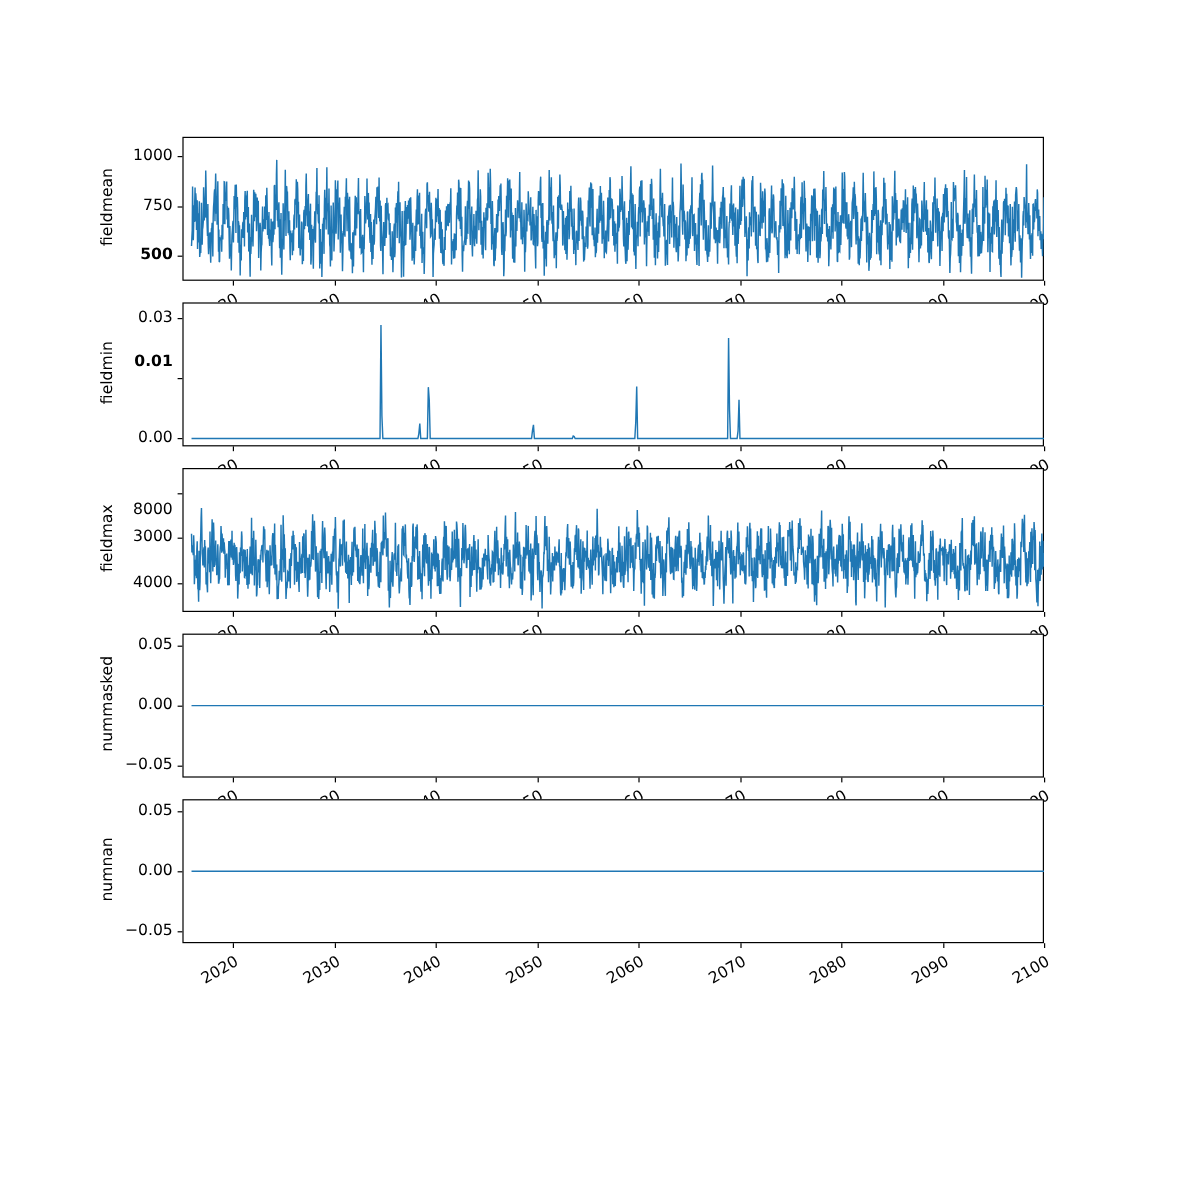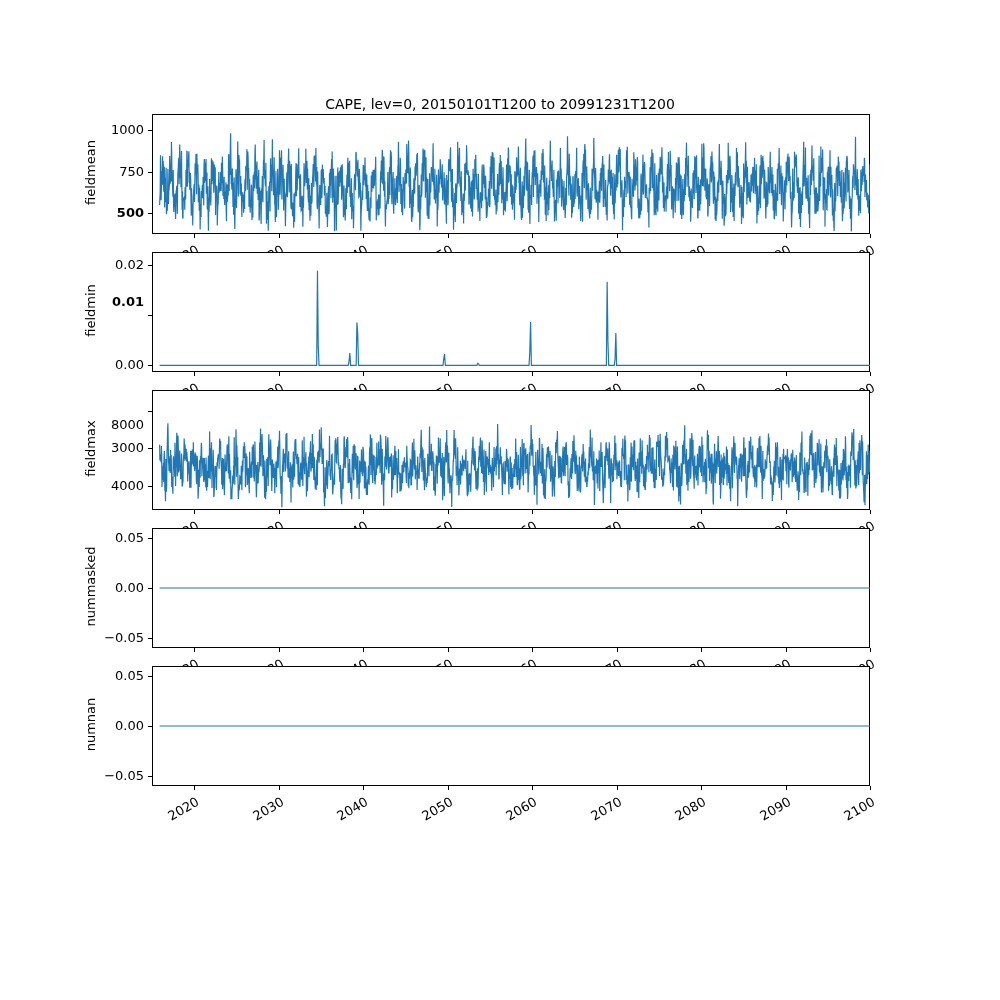--- a/index.html
+++ b/index.html
@@ -93,21 +93,20 @@
     font-size: 13px;
     color: #000000;
     top: 843px;
     left: 0;
   }
 </style>
 </head>
 <body>
 
 <div id="figure">
-  <div id="chart-title">CAPE, lev=0, 20150101T1200 to 20991231T1200</div>
   <div id="panels">
       <div class="panel" style="left: 152px; top: 114px; width: 718px; height: 120px;">
         <div class="axes-frame"></div>
         <svg class="plot-svg" viewBox="0 0 718 120" preserveAspectRatio="none">
           <polyline points="7.60,91.01 7.90,83.71 8.19,77.86 8.49,41.36 8.79,62.57 9.08,86.15 9.38,73.95 9.67,56.98 9.97,70.95 10.27,54.38 10.56,42.24 10.86,70.51 11.15,47.05 11.45,52.41 11.75,77.62 12.04,59.49 12.34,52.83 12.63,93.52 12.93,73.65 13.23,63.65 13.52,88.17 13.82,64.86 14.11,53.66 14.41,100.07 14.71,97.08 15.00,93.08 15.30,96.81 15.59,81.50 15.89,54.97 16.19,71.43 16.48,89.98 16.78,77.25 17.07,75.30 17.37,70.92 17.67,42.08 17.96,50.42 18.26,69.71 18.55,50.79 18.85,67.30 19.15,56.45 19.44,28.12 19.74,42.59 20.03,65.78 20.33,65.26 20.63,75.01 20.92,82.70 21.22,56.06 21.51,88.84 21.81,97.93 22.11,89.88 22.40,80.47 22.70,92.69 22.99,79.47 23.29,94.65 23.59,104.91 23.88,91.02 24.18,76.19 24.47,77.34 24.77,71.70 25.07,82.01 25.36,99.79 25.66,67.49 25.95,58.33 26.25,54.29 26.55,46.99 26.84,43.81 27.14,70.32 27.43,44.16 27.73,30.51 28.03,44.84 28.32,64.18 28.62,49.70 28.91,73.25 29.21,58.13 29.51,36.99 29.80,66.53 30.10,95.72 30.39,77.28 30.69,104.39 30.99,103.80 31.28,84.59 31.58,85.15 31.87,85.18 32.17,85.74 32.47,82.06 32.76,95.84 33.06,73.32 33.35,80.87 33.65,85.56 33.95,56.10 34.24,64.93 34.54,72.61 34.83,37.46 35.13,37.59 35.43,72.83 35.72,46.50 36.02,53.49 36.31,50.75 36.61,41.83 36.91,37.29 37.20,68.82 37.50,57.81 37.79,75.71 38.09,72.69 38.39,59.08 38.68,65.39 38.98,86.12 39.27,101.65 39.57,74.27 39.87,99.73 40.16,90.27 40.46,89.63 40.75,111.50 41.05,92.02 41.35,82.13 41.64,78.04 41.94,72.68 42.23,70.05 42.53,88.00 42.83,68.77 43.12,49.33 43.42,60.14 43.71,52.57 44.01,40.07 44.31,62.05 44.60,80.18 44.90,39.69 45.19,54.07 45.49,58.44 45.79,50.21 46.08,60.29 46.38,88.29 46.67,70.32 46.97,72.24 47.27,96.67 47.56,73.64 47.86,88.43 48.15,115.51 48.45,95.20 48.75,90.04 49.04,103.10 49.34,77.68 49.63,77.68 49.93,84.12 50.23,72.69 50.52,70.80 50.82,84.23 51.11,62.65 51.41,64.19 51.71,91.33 52.00,53.06 52.30,45.13 52.59,68.87 52.89,59.87 53.19,49.03 53.48,66.89 53.78,49.12 54.07,45.04 54.37,79.75 54.67,65.77 54.96,58.53 55.26,94.59 55.55,95.70 55.85,72.23 56.15,100.62 56.44,116.62 56.74,83.43 57.03,97.71 57.33,89.31 57.63,64.96 57.92,80.69 58.22,87.32 58.51,81.58 58.81,91.42 59.11,75.64 59.40,44.21 59.70,48.51 59.99,70.30 60.29,46.22 60.59,59.51 60.88,66.96 61.18,47.42 61.47,59.60 61.77,78.75 62.07,72.40 62.36,50.58 62.66,69.46 62.95,58.55 63.25,53.22 63.55,101.08 63.84,85.39 64.14,73.01 64.43,81.62 64.73,71.61 65.03,76.04 65.32,111.50 65.62,96.65 65.91,90.77 66.21,89.58 66.51,73.41 66.80,58.09 67.10,78.82 67.39,73.50 67.69,68.68 67.99,74.17 68.28,76.69 68.58,58.04 68.87,64.96 69.17,77.09 69.47,48.66 69.76,53.77 70.06,69.29 70.35,42.51 70.65,56.78 70.95,81.78 71.24,65.73 71.54,72.25 71.83,85.03 72.13,62.72 72.43,86.19 72.72,91.06 73.02,77.58 73.31,78.16 73.61,86.36 73.91,68.36 74.20,96.81 74.50,107.31 74.79,77.96 75.09,70.60 75.39,87.76 75.68,83.91 75.98,70.32 76.27,81.62 76.57,41.04 76.87,40.15 77.16,77.00 77.46,48.14 77.75,56.51 78.05,60.94 78.35,31.79 78.64,19.24 78.94,49.58 79.23,69.92 79.53,67.07 79.83,75.45 80.12,58.73 80.42,54.63 80.71,74.00 81.01,92.87 81.31,68.77 81.60,100.85 81.90,88.47 82.19,63.47 82.49,98.48 82.79,115.02 83.08,97.11 83.38,85.56 83.67,84.96 83.97,55.31 84.27,78.33 84.56,93.98 84.86,70.64 85.15,66.47 85.45,54.00 85.75,27.40 86.04,59.05 86.34,82.61 86.63,41.47 86.93,41.62 87.23,48.42 87.52,45.57 87.82,63.96 88.11,80.33 88.41,68.53 88.71,62.05 89.00,82.11 89.30,69.46 89.59,92.07 89.89,102.96 90.19,78.15 90.48,82.55 90.78,87.94 91.07,80.49 91.37,84.70 91.67,98.78 91.96,84.51 92.26,77.88 92.55,95.01 92.85,69.07 93.15,64.73 93.44,77.28 93.74,53.22 94.03,51.83 94.33,56.55 94.63,53.13 94.92,35.36 95.22,75.73 95.51,62.21 95.81,37.44 96.11,43.87 96.40,63.96 96.70,54.04 96.99,92.76 97.29,86.77 97.59,64.80 97.88,88.88 98.18,98.81 98.47,87.94 98.77,93.74 99.07,86.44 99.36,70.66 99.66,72.15 99.95,106.13 100.25,99.84 100.55,94.79 100.84,103.54 101.14,63.76 101.43,60.76 101.73,76.95 102.03,65.11 102.32,57.71 102.62,74.25 102.91,40.52 103.21,30.56 103.51,51.77 103.80,64.54 104.10,66.11 104.39,74.67 104.69,53.49 104.99,47.62 105.28,79.66 105.58,69.23 105.87,62.15 106.17,86.04 106.47,63.11 106.76,55.70 107.06,106.49 107.35,102.53 107.65,73.22 107.95,80.83 108.24,86.68 108.54,76.80 108.83,99.14 109.13,109.94 109.43,82.63 109.72,74.63 110.02,76.58 110.31,62.12 110.61,85.08 110.91,88.24 111.20,64.22 111.50,45.76 111.79,48.75 112.09,25.91 112.39,58.84 112.68,64.60 112.98,55.97 113.27,69.94 113.57,72.14 113.87,48.70 114.16,83.93 114.46,109.77 114.75,80.69 115.05,76.83 115.35,105.81 115.64,92.40 115.94,87.41 116.23,116.73 116.53,99.37 116.83,72.37 117.12,76.82 117.42,72.21 117.71,67.47 118.01,97.56 118.31,58.41 118.60,44.14 118.90,68.94 119.19,50.79 119.49,53.89 119.79,77.34 120.08,52.25 120.38,25.35 120.67,57.52 120.97,57.06 121.27,63.55 121.56,81.35 121.86,66.23 122.15,43.14 122.45,68.03 122.75,89.97 123.04,91.68 123.34,108.09 123.63,89.57 123.93,57.28 124.23,85.75 124.52,103.17 124.82,77.53 125.11,80.35 125.41,77.08 125.71,54.83 126.00,67.50 126.30,95.63 126.59,86.62 126.89,77.61 127.19,68.32 127.48,36.26 127.78,48.57 128.07,80.81 128.37,69.68 128.67,43.70 128.96,60.18 129.26,45.61 129.55,36.34 129.85,85.51 130.15,56.08 130.44,54.93 130.74,64.66 131.03,50.69 131.33,73.25 131.63,96.56 131.92,85.31 132.22,64.77 132.51,87.33 132.81,78.54 133.11,89.88 133.40,112.12 133.70,98.47 133.99,80.46 134.29,81.96 134.59,67.39 134.88,58.39 135.18,75.46 135.47,83.30 135.77,49.89 136.07,58.87 136.36,46.37 136.66,34.58 136.95,64.84 137.25,78.60 137.55,46.66 137.84,52.09 138.14,52.52 138.43,55.12 138.73,86.51 139.03,94.74 139.32,49.96 139.62,72.16 139.91,95.75 140.21,88.34 140.51,101.21 140.80,101.55 141.10,88.71 141.39,93.36 141.69,113.74 141.99,79.53 142.28,100.78 142.58,108.09 142.87,83.85 143.17,77.97 143.47,81.90 143.76,59.72 144.06,49.11 144.35,82.28 144.65,51.83 144.95,50.30 145.24,76.38 145.54,56.75 145.83,55.00 146.13,64.52 146.43,47.50 146.72,34.29 147.02,63.01 147.31,62.85 147.61,65.65 147.91,92.91 148.20,82.13 148.50,60.25 148.79,81.01 149.09,96.96 149.39,96.59 149.68,87.60 149.98,84.67 150.27,81.65 150.57,93.83 150.87,112.83 151.16,83.71 151.46,93.74 151.75,78.07 152.05,49.37 152.35,55.89 152.64,72.22 152.94,69.07 153.23,58.58 153.53,63.57 153.83,34.83 154.12,56.69 154.42,68.94 154.71,47.50 155.01,47.42 155.31,75.37 155.60,54.79 155.90,71.55 156.19,84.44 156.49,88.41 156.79,64.37 157.08,95.90 157.38,71.03 157.67,91.32 157.97,106.69 158.27,81.84 158.56,86.92 158.86,101.84 159.15,82.16 159.45,68.91 159.75,89.82 160.04,86.59 160.34,68.12 160.63,64.48 160.93,58.89 161.23,49.93 161.52,62.31 161.82,72.88 162.11,42.09 162.41,51.26 162.71,46.51 163.00,41.38 163.30,61.13 163.59,67.55 163.89,34.00 164.19,61.54 164.48,70.57 164.78,53.10 165.07,90.49 165.37,95.14 165.67,57.42 165.96,78.03 166.26,84.80 166.55,84.67 166.85,97.37 167.15,114.58 167.44,83.54 167.74,71.02 168.03,85.84 168.33,77.36 168.63,91.05 168.92,81.48 169.22,57.10 169.51,55.24 169.81,84.23 170.11,77.01 170.40,50.77 170.70,62.77 170.99,56.99 171.29,56.52 171.59,68.02 171.88,69.70 172.18,64.00 172.47,81.56 172.77,73.93 173.07,71.93 173.36,99.05 173.66,99.24 173.95,92.35 174.25,102.64 174.55,94.93 174.84,78.66 175.14,93.86 175.43,112.94 175.73,99.95 176.03,93.30 176.32,75.79 176.62,72.24 176.91,100.31 177.21,96.28 177.51,58.95 177.80,71.51 178.10,59.73 178.39,55.13 178.69,62.99 178.99,84.25 179.28,56.31 179.58,45.37 179.87,65.20 180.17,37.42 180.47,69.76 180.76,88.77 181.06,64.13 181.35,54.61 181.65,82.06 181.95,81.38 182.24,84.51 182.54,117.24 182.83,79.23 183.13,61.85 183.43,93.70 183.72,86.78 184.02,95.05 184.31,116.63 184.61,90.97 184.91,61.68 185.20,90.91 185.50,66.53 185.79,53.46 186.09,90.15 186.39,78.82 186.68,58.51 186.98,60.52 187.27,72.75 187.57,56.87 187.87,66.52 188.16,68.29 188.46,53.17 188.75,62.17 189.05,72.37 189.35,51.31 189.64,85.73 189.94,79.82 190.23,50.30 190.53,65.28 190.83,79.03 191.12,73.66 191.42,103.21 191.71,96.40 192.01,71.63 192.31,90.85 192.60,101.03 192.90,98.36 193.19,106.37 193.49,96.64 193.79,74.20 194.08,81.22 194.38,95.24 194.67,71.69 194.97,60.67 195.27,78.95 195.56,52.39 195.86,43.67 196.15,73.16 196.45,70.20 196.75,48.84 197.04,72.61 197.34,61.51 197.63,46.66 197.93,82.62 198.23,80.74 198.52,80.09 198.82,93.11 199.11,77.46 199.41,64.18 199.71,105.14 200.00,92.58 200.30,79.11 200.59,97.51 200.89,94.88 201.19,91.96 201.48,114.24 201.78,102.32 202.07,78.77 202.37,65.38 202.67,60.97 202.96,59.88 203.26,64.81 203.55,76.19 203.85,39.42 204.15,37.97 204.44,52.70 204.74,48.47 205.03,56.96 205.33,62.41 205.63,53.12 205.92,45.74 206.22,65.27 206.51,69.86 206.81,83.14 207.11,82.66 207.40,54.92 207.70,64.90 207.99,81.15 208.29,68.73 208.59,88.63 208.88,116.83 209.18,97.68 209.47,93.35 209.77,89.76 210.07,76.39 210.36,81.88 210.66,85.94 210.95,63.94 211.25,50.89 211.55,68.31 211.84,71.24 212.14,51.88 212.43,66.29 212.73,57.33 213.03,43.58 213.32,64.58 213.62,72.62 213.91,59.27 214.21,84.98 214.51,73.58 214.80,60.88 215.10,89.25 215.39,96.89 215.69,70.86 215.99,85.09 216.28,97.29 216.58,77.13 216.87,102.86 217.17,106.24 217.47,93.99 217.76,102.93 218.06,107.55 218.35,83.55 218.65,84.19 218.95,94.27 219.24,61.41 219.54,69.44 219.83,78.03 220.13,57.86 220.43,73.35 220.72,73.41 221.02,58.02 221.31,55.92 221.61,74.44 221.91,55.95 222.20,68.17 222.50,71.71 222.79,60.43 223.09,54.51 223.39,56.70 223.68,42.79 223.98,72.97 224.27,106.37 224.57,90.31 224.87,88.54 225.16,89.29 225.46,94.98 225.75,85.27 226.05,101.51 226.35,88.51 226.64,80.50 226.94,101.29 227.23,92.52 227.53,80.74 227.83,90.84 228.12,94.57 228.42,66.06 228.71,57.29 229.01,64.27 229.31,46.50 229.60,62.96 229.90,68.76 230.19,35.73 230.49,38.83 230.79,70.32 231.08,42.24 231.38,63.97 231.67,76.79 231.97,42.73 232.27,68.55 232.56,82.77 232.86,66.64 233.15,98.52 233.45,112.47 233.75,90.63 234.04,91.39 234.34,95.26 234.63,90.26 234.93,87.12 235.23,87.13 235.52,81.12 235.82,57.93 236.11,90.22 236.41,87.08 236.71,73.25 237.00,85.11 237.30,58.48 237.59,53.31 237.89,80.89 238.19,52.81 238.48,36.38 238.78,60.00 239.07,37.42 239.37,43.61 239.67,81.42 239.96,90.22 240.26,66.47 240.55,69.01 240.85,63.77 241.15,58.13 241.44,92.31 241.74,99.72 242.03,78.12 242.33,83.45 242.63,77.82 242.92,64.37 243.22,88.70 243.51,91.19 243.81,74.16 244.11,84.78 244.40,82.87 244.70,61.68 244.99,84.28 245.29,89.03 245.59,73.90 245.88,52.46 246.18,50.71 246.47,27.87 246.77,53.42 247.07,77.88 247.36,58.46 247.66,59.44 247.95,71.60 248.25,43.80 248.55,49.98 248.84,89.88 249.14,83.02 249.43,70.05 249.73,98.20 250.03,82.28 250.32,75.16 250.62,101.31 250.91,79.06 251.21,62.80 251.51,75.91 251.80,69.40 252.10,67.31 252.39,90.55 252.69,94.60 252.99,59.04 253.28,68.55 253.58,69.79 253.87,55.47 254.17,69.68 254.47,66.61 254.76,29.88 255.06,41.12 255.35,45.86 255.65,58.53 255.95,58.76 256.24,51.50 256.54,26.59 256.83,39.72 257.13,72.76 257.43,63.22 257.72,94.09 258.02,77.62 258.31,53.41 258.61,68.16 258.91,89.60 259.20,82.66 259.50,106.39 259.79,107.80 260.09,81.74 260.39,76.08 260.68,103.24 260.98,91.04 261.27,93.04 261.57,78.16 261.87,64.31 262.16,69.20 262.46,79.62 262.75,78.14 263.05,52.26 263.35,66.30 263.64,49.35 263.94,55.04 264.23,61.82 264.53,51.67 264.83,40.34 265.12,51.93 265.42,39.00 265.71,57.72 266.01,93.89 266.31,98.39 266.60,72.15 266.90,77.06 267.19,70.97 267.49,82.14 267.79,116.26 268.08,109.98 268.38,81.49 268.67,95.33 268.97,79.53 269.27,60.55 269.56,82.75 269.86,78.72 270.15,49.15 270.45,53.15 270.75,50.83 271.04,34.58 271.34,66.60 271.63,67.16 271.93,36.36 272.23,47.78 272.52,52.38 272.82,35.68 273.11,55.61 273.41,83.86 273.71,47.39 274.00,43.18 274.30,78.15 274.59,63.07 274.89,78.58 275.19,101.64 275.48,87.83 275.78,65.09 276.07,104.78 276.37,91.38 276.67,92.45 276.96,104.91 277.26,82.32 277.55,59.26 277.85,91.44 278.15,70.00 278.44,75.30 278.74,78.52 279.03,63.81 279.33,52.96 279.63,57.21 279.92,55.71 280.22,58.70 280.51,67.77 280.81,48.56 281.11,29.25 281.40,59.29 281.70,70.45 281.99,71.22 282.29,85.56 282.59,82.78 282.88,54.65 283.18,79.76 283.47,89.58 283.77,75.29 284.07,79.05 284.36,83.77 284.66,60.80 284.95,71.37 285.25,112.43 285.55,84.03 285.84,96.15 286.14,88.69 286.43,55.53 286.73,64.68 287.03,78.85 287.32,64.47 287.62,68.31 287.91,68.82 288.21,45.37 288.51,51.88 288.80,63.70 289.10,64.84 289.39,63.34 289.69,73.81 289.99,59.51 290.28,50.29 290.58,86.34 290.87,84.81 291.17,71.12 291.47,78.32 291.76,69.20 292.06,58.35 292.35,89.40 292.65,89.71 292.95,64.37 293.24,73.24 293.54,75.10 293.83,84.81 294.13,98.72 294.43,109.76 294.72,60.90 295.02,82.81 295.31,66.14 295.61,70.51 295.91,91.18 296.20,88.39 296.50,53.35 296.79,45.14 297.09,48.03 297.39,53.52 297.68,57.21 297.98,53.68 298.27,37.78 298.57,33.22 298.87,67.69 299.16,55.63 299.46,84.05 299.75,87.63 300.05,67.06 300.35,55.10 300.64,93.18 300.94,74.11 301.23,87.00 301.53,115.71 301.83,91.86 302.12,86.34 302.42,101.65 302.71,79.09 303.01,94.13 303.31,108.04 303.60,71.65 303.90,69.44 304.19,86.83 304.49,89.03 304.79,72.18 305.08,73.43 305.38,64.32 305.67,27.63 305.97,68.19 306.27,69.74 306.56,42.09 306.86,57.42 307.15,41.51 307.45,33.80 307.75,65.68 308.04,72.38 308.34,62.76 308.63,76.66 308.93,86.98 309.23,57.35 309.52,78.15 309.82,101.24 310.11,93.49 310.41,86.19 310.71,98.60 311.00,85.34 311.30,79.57 311.59,109.44 311.89,81.27 312.19,86.87 312.48,82.62 312.78,49.86 313.07,65.72 313.37,76.61 313.67,48.70 313.96,59.09 314.26,56.67 314.55,31.34 314.85,40.44 315.15,59.44 315.44,60.94 315.74,57.77 316.03,56.38 316.33,59.89 316.63,62.21 316.92,90.58 317.22,89.21 317.51,61.75 317.81,80.27 318.11,75.97 318.40,73.40 318.70,94.47 318.99,83.60 319.29,67.55 319.59,97.63 319.88,76.55 320.18,66.10 320.47,102.44 320.77,90.73 321.07,54.84 321.36,64.98 321.66,77.41 321.95,60.37 322.25,85.37 322.55,80.74 322.84,45.19 323.14,55.79 323.43,62.36 323.73,40.72 324.03,58.37 324.32,75.04 324.62,59.94 324.91,73.11 325.21,85.77 325.51,78.19 325.80,74.42 326.10,97.66 326.39,59.69 326.69,83.22 326.99,94.04 327.28,93.21 327.58,93.31 327.87,106.95 328.17,79.53 328.47,78.22 328.76,87.42 329.06,88.03 329.35,85.91 329.65,94.23 329.95,57.22 330.24,50.57 330.54,86.80 330.83,65.74 331.13,63.78 331.43,69.86 331.72,50.56 332.02,54.03 332.31,69.47 332.61,74.08 332.91,61.50 333.20,85.37 333.50,61.68 333.79,66.62 334.09,88.18 334.39,104.01 334.68,82.81 334.98,102.81 335.27,96.35 335.57,89.49 335.87,90.00 336.16,91.76 336.46,74.80 336.75,83.03 337.05,77.28 337.35,67.07 337.64,93.26 337.94,90.08 338.23,54.82 338.53,55.34 338.83,52.17 339.12,42.23 339.42,69.89 339.71,74.67 340.01,44.68 340.31,38.00 340.60,59.09 340.90,38.87 341.19,49.40 341.49,81.94 341.79,53.73 342.08,43.50 342.38,78.87 342.67,85.71 342.97,82.89 343.27,91.18 343.56,89.35 343.86,75.50 344.15,100.44 344.45,91.77 344.75,96.94 345.04,94.43 345.34,68.70 345.63,59.99 345.93,88.26 346.23,69.30 346.52,75.33 346.82,80.80 347.11,58.55 347.41,48.99 347.71,71.61 348.00,60.81 348.30,41.09 348.59,69.89 348.89,66.24 349.19,46.73 349.48,64.30 349.78,89.22 350.07,65.16 350.37,85.37 350.67,77.73 350.96,53.21 351.26,68.33 351.55,101.14 351.85,83.40 352.15,95.84 352.44,91.22 352.74,78.04 353.03,95.99 353.33,96.45 353.63,88.99 353.92,77.19 354.22,72.35 354.51,50.53 354.81,51.34 355.11,87.17 355.40,74.59 355.70,44.38 355.99,69.06 356.29,33.63 356.59,36.21 356.88,67.88 357.18,56.91 357.47,51.32 357.77,52.41 358.07,52.40 358.36,56.76 358.66,82.74 358.95,68.14 359.25,60.38 359.55,90.67 359.84,78.95 360.14,70.46 360.43,95.84 360.73,87.62 361.03,72.19 361.32,89.10 361.62,80.07 361.91,81.11 362.21,90.02 362.51,105.80 362.80,57.33 363.10,58.20 363.39,78.94 363.69,71.32 363.99,75.68 364.28,72.34 364.58,43.35 364.87,47.96 365.17,62.66 365.47,53.01 365.76,52.51 366.06,61.11 366.35,32.59 366.65,47.26 366.95,67.59 367.24,67.22 367.54,84.50 367.83,91.33 368.13,58.85 368.43,53.77 368.72,89.18 369.02,95.26 369.31,103.65 369.61,105.88 369.91,81.14 370.20,67.48 370.50,103.68 370.79,86.95 371.09,71.81 371.39,94.04 371.68,81.81 371.98,61.76 372.27,81.88 372.57,74.93 372.87,52.56 373.16,55.59 373.46,38.04 373.75,24.58 374.05,47.33 374.35,75.63 374.64,47.06 374.94,63.14 375.23,77.07 375.53,48.35 375.83,64.55 376.12,95.71 376.42,85.77 376.71,98.85 377.01,79.95 377.31,55.97 377.60,94.76 377.90,110.09 378.19,85.73 378.49,81.89 378.79,82.63 379.08,70.85 379.38,72.37 379.67,91.11 379.97,65.65 380.27,58.54 380.56,63.68 380.86,44.70 381.15,41.44 381.45,83.08 381.75,46.16 382.04,36.68 382.34,62.80 382.63,45.28 382.93,36.24 383.23,71.31 383.52,63.54 383.82,55.14 384.11,60.70 384.41,52.96 384.71,56.27 385.00,89.69 385.30,75.15 385.59,59.22 385.89,70.88 386.19,83.82 386.48,78.60 386.78,107.91 387.07,86.45 387.37,70.32 387.67,73.92 387.96,79.07 388.26,65.78 388.55,74.44 388.85,82.73 389.15,56.50 389.44,64.64 389.74,65.99 390.03,39.27 390.33,60.95 390.63,56.58 390.92,35.05 391.22,40.60 391.51,68.41 391.81,58.45 392.11,57.67 392.40,85.77 392.70,51.47 392.99,68.69 393.29,100.81 393.59,74.86 393.88,73.29 394.18,107.07 394.47,75.76 394.77,63.64 395.07,88.08 395.36,90.29 395.66,78.50 395.95,101.49 396.25,83.08 396.55,71.33 396.84,96.05 397.14,76.85 397.43,65.83 397.73,83.96 398.03,45.55 398.32,26.65 398.62,52.10 398.91,57.24 399.21,50.91 399.51,66.97 399.80,56.53 400.10,46.62 400.39,67.59 400.69,74.56 400.99,71.46 401.28,83.02 401.58,76.54 401.87,56.06 402.17,83.83 402.47,107.45 402.76,89.71 403.06,86.46 403.35,98.05 403.65,85.83 403.95,100.32 404.24,106.79 404.54,65.81 404.83,73.14 405.13,66.08 405.43,61.17 405.72,57.31 406.02,89.27 406.31,62.30 406.61,56.57 406.91,71.65 407.20,62.12 407.50,69.96 407.79,83.88 408.09,56.37 408.39,33.91 408.68,61.39 408.98,54.17 409.27,58.29 409.57,92.50 409.87,82.65 410.16,65.37 410.46,83.16 410.75,72.49 411.05,78.79 411.35,92.96 411.64,96.15 411.94,66.88 412.23,83.77 412.53,85.65 412.83,89.58 413.12,103.91 413.42,97.39 413.71,73.87 414.01,86.87 414.31,91.23 414.60,63.43 414.90,58.57 415.19,51.69 415.49,22.16 415.79,39.73 416.08,61.24 416.38,58.22 416.67,74.10 416.97,81.67 417.26,39.81 417.56,56.84 417.86,70.66 418.15,61.75 418.45,65.55 418.74,85.63 419.04,69.64 419.34,71.57 419.63,103.74 419.93,95.28 420.22,99.06 420.52,97.97 420.82,62.78 421.11,62.21 421.41,89.71 421.70,92.89 422.00,86.68 422.30,89.42 422.59,75.08 422.89,60.34 423.18,85.03 423.48,60.75 423.78,57.02 424.07,63.86 424.37,55.38 424.66,33.70 424.96,79.42 425.26,82.72 425.55,66.10 425.85,72.14 426.14,65.08 426.44,64.89 426.74,95.21 427.03,83.41 427.33,76.50 427.62,71.91 427.92,89.81 428.22,84.71 428.51,101.92 428.81,106.90 429.10,81.52 429.40,88.12 429.70,89.67 429.99,59.12 430.29,93.57 430.58,107.68 430.88,53.42 431.18,46.55 431.47,58.41 431.77,39.64 432.06,61.05 432.36,73.91 432.66,32.50 432.95,30.07 433.25,49.74 433.54,35.79 433.84,66.34 434.14,85.76 434.43,72.01 434.73,52.51 435.02,65.22 435.32,76.26 435.62,70.58 435.91,94.95 436.21,89.66 436.50,69.37 436.80,88.96 437.10,97.49 437.39,98.88 437.69,104.35 437.98,86.24 438.28,73.78 438.58,99.87 438.87,92.97 439.17,85.76 439.46,95.73 439.76,81.65 440.06,55.43 440.35,55.52 440.65,76.67 440.94,59.22 441.24,55.97 441.54,47.79 441.83,24.02 442.13,46.38 442.42,59.54 442.72,64.18 443.02,84.06 443.31,85.35 443.61,53.97 443.90,66.73 444.20,88.75 444.50,85.77 444.79,75.68 445.09,83.03 445.38,77.91 445.68,88.58 445.98,105.75 446.27,77.57 446.57,88.00 446.86,85.04 447.16,75.07 447.46,66.72 447.75,88.68 448.05,81.86 448.34,59.13 448.64,72.52 448.94,54.13 449.23,62.83 449.53,76.70 449.82,62.20 450.12,50.68 450.42,48.23 450.71,41.94 451.01,58.37 451.30,92.90 451.60,67.00 451.90,50.51 452.19,74.73 452.49,84.54 452.78,77.72 453.08,92.85 453.38,88.99 453.67,66.11 453.97,82.47 454.26,100.62 454.56,89.54 454.86,96.96 455.15,106.40 455.45,76.54 455.74,70.83 456.04,71.82 456.34,55.57 456.63,66.88 456.93,68.14 457.22,47.62 457.52,40.36 457.82,70.03 458.11,57.09 458.41,72.77 458.70,81.79 459.00,58.77 459.30,55.66 459.59,65.90 459.89,74.82 460.18,63.13 460.48,90.79 460.78,76.69 461.07,58.95 461.37,93.29 461.66,100.00 461.96,81.57 462.26,105.41 462.55,72.33 462.85,60.34 463.14,89.39 463.44,78.29 463.74,70.76 464.03,76.71 464.33,57.84 464.62,40.72 464.92,71.07 465.22,73.35 465.51,52.63 465.81,70.18 466.10,44.11 466.40,35.66 466.70,58.44 466.99,56.53 467.29,33.21 467.58,42.22 467.88,51.61 468.18,35.05 468.47,55.32 468.77,83.53 469.06,72.39 469.36,76.64 469.66,80.42 469.95,66.19 470.25,85.57 470.54,116.29 470.84,85.35 471.14,87.25 471.43,103.10 471.73,79.76 472.02,75.43 472.32,93.15 472.62,62.79 472.91,73.02 473.21,73.16 473.50,68.44 473.80,66.66 474.10,83.01 474.39,44.18 474.69,36.23 474.98,43.01 475.28,32.74 475.58,57.22 475.87,79.49 476.17,60.44 476.46,58.48 476.76,60.69 477.06,58.11 477.35,62.22 477.65,90.69 477.94,89.63 478.24,62.45 478.54,93.25 478.83,93.47 479.13,91.72 479.42,102.63 479.72,105.21 480.02,64.72 480.31,71.27 480.61,79.07 480.90,71.19 481.20,82.01 481.50,82.12 481.79,38.24 482.09,47.03 482.38,71.97 482.68,51.22 482.98,76.51 483.27,62.81 483.57,45.34 483.86,52.91 484.16,71.57 484.46,53.27 484.75,62.47 485.05,66.35 485.34,43.16 485.64,47.74 485.94,92.76 486.23,92.54 486.53,95.76 486.82,104.58 487.12,84.45 487.42,89.49 487.71,104.19 488.01,97.62 488.30,99.27 488.60,99.56 488.90,62.23 489.19,59.59 489.49,96.82 489.78,80.44 490.08,74.42 490.38,70.89 490.67,55.40 490.97,40.63 491.26,80.38 491.56,78.99 491.86,51.74 492.15,58.29 492.45,48.00 492.74,50.04 493.04,65.18 493.34,83.98 493.63,73.29 493.93,77.13 494.22,74.05 494.52,70.31 494.82,83.73 495.11,84.55 495.41,83.64 495.70,86.95 496.00,98.40 496.30,86.36 496.59,92.19 496.89,113.44 497.18,73.77 497.48,78.83 497.78,79.66 498.07,53.38 498.37,66.28 498.66,77.00 498.96,42.78 499.26,46.04 499.55,57.40 499.85,35.28 500.14,57.64 500.44,74.32 500.74,38.82 501.03,41.35 501.33,72.56 501.62,74.98 501.92,77.23 502.22,101.29 502.51,72.91 502.81,49.17 503.10,83.31 503.40,98.04 503.70,99.30 503.99,101.22 504.29,82.43 504.58,60.91 504.88,79.15 505.18,94.80 505.47,72.29 505.77,97.85 506.06,74.26 506.36,59.11 506.66,83.58 506.95,86.39 507.25,54.57 507.54,59.67 507.84,67.82 508.14,42.82 508.43,45.92 508.73,56.59 509.02,60.55 509.32,56.00 509.62,46.29 509.91,33.30 510.21,49.33 510.50,78.55 510.80,62.29 511.10,71.74 511.39,93.89 511.69,75.27 511.98,68.54 512.28,97.58 512.58,84.41 512.87,84.31 513.17,86.81 513.46,81.32 513.76,83.01 514.06,97.83 514.35,78.00 514.65,72.42 514.94,85.44 515.24,55.95 515.54,50.06 515.83,84.38 516.13,66.43 516.42,37.93 516.72,64.31 517.02,55.36 517.31,58.08 517.61,77.28 517.90,65.11 518.20,36.69 518.50,46.06 518.79,62.15 519.09,50.96 519.38,76.98 519.68,95.51 519.98,80.85 520.27,72.35 520.57,75.44 520.86,82.64 521.16,104.28 521.46,92.13 521.75,74.58 522.05,86.60 522.34,80.00 522.64,75.17 522.94,83.62 523.23,98.70 523.53,64.05 523.82,69.93 524.12,63.34 524.42,48.62 524.71,68.38 525.01,87.06 525.30,60.68 525.60,49.57 525.90,56.42 526.19,43.21 526.49,62.86 526.78,86.71 527.08,43.15 527.38,52.24 527.67,74.28 527.97,59.86 528.26,64.80 528.56,100.76 528.86,83.12 529.15,61.57 529.45,91.33 529.74,104.90 530.04,92.44 530.34,91.07 530.63,73.84 530.93,64.96 531.22,101.16 531.52,97.25 531.82,75.38 532.11,87.29 532.41,82.24 532.70,60.88 533.00,60.34 533.30,80.99 533.59,43.90 533.89,52.96 534.18,47.26 534.48,28.42 534.78,51.27 535.07,72.67 535.37,52.26 535.66,60.51 535.96,61.62 536.26,41.80 536.55,58.50 536.85,82.25 537.14,83.48 537.44,72.22 537.74,87.27 538.03,77.94 538.33,76.82 538.62,107.81 538.92,99.61 539.22,74.40 539.51,88.96 539.81,83.13 540.10,85.21 540.40,93.93 540.70,80.27 540.99,58.68 541.29,79.45 541.58,64.17 541.88,56.19 542.18,84.90 542.47,63.25 542.77,42.24 543.06,64.53 543.36,61.05 543.66,43.22 543.95,78.99 544.25,63.15 544.54,41.37 544.84,69.45 545.14,71.03 545.43,76.98 545.73,103.53 546.02,104.34 546.32,62.70 546.62,96.82 546.91,95.74 547.21,71.06 547.50,94.81 547.80,95.32 548.10,74.50 548.39,65.39 548.69,90.15 548.98,74.90 549.28,66.27 549.58,64.90 549.87,29.79 550.17,57.17 550.46,72.01 550.76,44.37 551.06,44.71 551.35,72.42 551.65,29.33 551.94,33.27 552.24,56.31 552.54,54.43 552.83,74.96 553.13,76.58 553.42,58.50 553.72,54.46 554.02,83.16 554.31,77.52 554.61,84.56 554.90,84.34 555.20,64.47 555.50,69.75 555.79,102.37 556.09,99.93 556.38,71.33 556.68,80.00 556.98,69.93 557.27,72.23 557.57,91.94 557.86,73.23 558.16,55.31 558.46,52.99 558.75,50.61 559.05,42.07 559.34,68.45 559.64,64.39 559.94,37.55 560.23,49.23 560.53,47.71 560.82,51.01 561.12,78.59 561.42,89.76 561.71,57.46 562.01,63.31 562.30,86.31 562.60,62.75 562.90,84.39 563.19,105.72 563.49,82.86 563.78,93.75 564.08,106.98 564.38,84.75 564.67,101.41 564.97,93.69 565.26,80.13 565.56,68.18 565.86,86.88 566.15,67.42 566.45,65.92 566.74,78.41 567.04,50.87 567.34,30.02 567.63,52.96 567.93,55.26 568.22,63.80 568.52,71.08 568.82,65.54 569.11,46.87 569.41,60.36 569.70,65.97 570.00,79.88 570.30,104.76 570.59,78.79 570.89,66.67 571.18,78.54 571.48,89.79 571.78,82.89 572.07,111.70 572.37,106.94 572.66,79.98 572.96,84.74 573.26,102.48 573.55,94.57 573.85,100.89 574.14,94.25 574.44,61.05 574.74,80.19 575.03,67.87 575.33,66.31 575.62,56.07 575.92,69.30 576.22,28.82 576.51,50.33 576.81,65.94 577.10,42.68 577.40,55.10 577.70,64.45 577.99,41.84 578.29,51.79 578.58,97.94 578.88,72.90 579.18,87.77 579.47,87.70 579.77,60.92 580.06,64.29 580.36,94.26 580.66,97.94 580.95,74.10 581.25,102.99 581.54,81.30 581.84,69.62 582.14,106.97 582.43,80.64 582.73,72.80 583.02,82.01 583.32,61.94 583.62,58.23 583.91,71.51 584.21,66.55 584.50,34.05 584.80,53.01 585.10,39.81 585.39,38.20 585.69,66.74 585.98,73.14 586.28,51.93 586.58,62.96 586.87,71.79 587.17,64.11 587.46,82.11 587.76,93.85 588.06,82.66 588.35,89.48 588.65,86.62 588.94,71.03 589.24,85.70 589.54,110.07 589.83,72.92 590.13,85.14 590.42,102.57 590.72,78.83 591.02,91.33 591.31,104.20 591.61,49.50 591.90,56.36 592.20,78.25 592.50,63.47 592.79,68.87 593.09,60.88 593.38,43.86 593.68,28.32 593.98,63.44 594.27,46.83 594.57,56.29 594.86,90.49 595.16,72.96 595.46,52.75 595.75,72.15 596.05,83.89 596.34,70.71 596.64,82.49 596.94,68.24 597.23,68.96 597.53,82.27 597.82,87.45 598.12,80.37 598.42,88.60 598.71,74.61 599.01,60.70 599.30,69.90 599.60,77.43 599.90,59.58 600.19,71.72 600.49,65.61 600.78,53.43 601.08,53.51 601.38,79.33 601.67,62.01 601.97,63.17 602.26,60.12 602.56,43.72 602.86,71.77 603.15,80.24 603.45,56.42 603.74,65.75 604.04,77.24 604.34,50.33 604.63,77.90 604.93,109.59 605.22,81.72 605.52,71.64 605.82,100.91 606.11,84.18 606.41,85.37 606.70,96.75 607.00,83.35 607.30,71.60 607.59,89.63 607.89,56.14 608.18,51.36 608.48,94.17 608.78,72.94 609.07,40.68 609.37,70.29 609.66,45.03 609.96,43.56 610.26,63.73 610.55,57.83 610.85,41.90 611.14,49.39 611.44,47.29 611.74,54.61 612.03,84.61 612.33,68.24 612.62,55.68 612.92,65.43 613.22,80.52 613.51,86.24 613.81,104.47 614.10,90.26 614.40,68.70 614.70,69.14 614.99,92.95 615.29,89.69 615.58,86.89 615.88,90.48 616.18,53.08 616.47,57.23 616.77,73.80 617.06,72.80 617.36,77.84 617.66,79.26 617.95,51.43 618.25,37.72 618.54,69.19 618.84,62.17 619.14,60.47 619.43,79.00 619.73,57.91 620.02,52.91 620.32,81.74 620.62,76.06 620.91,60.49 621.21,96.45 621.50,79.54 621.80,76.03 622.10,104.08 622.39,105.20 622.69,95.20 622.98,91.74 623.28,69.73 623.58,73.65 623.87,95.05 624.17,102.09 624.46,78.86 624.76,87.02 625.06,83.77 625.35,54.64 625.65,86.80 625.94,71.34 626.24,49.60 626.54,52.60 626.83,56.00 627.13,33.90 627.42,54.87 627.72,79.92 628.02,60.44 628.31,66.98 628.61,69.08 628.90,51.45 629.20,79.36 629.50,91.32 629.79,59.31 630.09,71.16 630.38,78.48 630.68,62.33 630.98,82.70 631.27,107.60 631.57,92.64 631.86,78.62 632.16,82.20 632.46,72.02 632.75,66.39 633.05,95.17 633.34,66.53 633.64,63.35 633.94,78.60 634.23,47.73 634.53,52.39 634.82,71.42 635.12,51.01 635.42,42.84 635.71,45.52 636.01,39.51 636.30,60.07 636.60,66.97 636.90,53.38 637.19,42.65 637.49,56.20 637.78,66.64 638.08,61.94 638.38,82.77 638.67,84.92 638.97,77.85 639.26,96.07 639.56,113.53 639.86,100.97 640.15,97.73 640.45,88.41 640.74,54.44 641.04,84.81 641.34,85.25 641.63,68.23 641.93,76.31 642.22,84.29 642.52,37.69 642.82,43.95 643.11,53.70 643.41,44.24 643.70,42.74 644.00,51.70 644.30,40.49 644.59,52.23 644.89,70.64 645.18,72.28 645.48,78.33 645.78,78.40 646.07,63.40 646.37,65.63 646.66,99.61 646.96,89.56 647.26,73.66 647.55,105.11 647.85,82.86 648.14,73.30 648.44,112.94 648.74,98.13 649.03,80.10 649.33,99.02 649.62,86.01 649.92,77.37 650.22,82.88 650.51,91.02 650.81,66.87 651.10,55.97 651.40,45.18 651.70,27.70 651.99,72.45 652.29,70.92 652.58,58.58 652.88,51.03 653.18,57.93 653.47,33.55 653.77,77.98 654.06,84.37 654.36,66.57 654.66,63.84 654.95,84.83 655.25,67.55 655.54,79.29 655.84,87.29 656.14,61.31 656.43,87.91 656.73,99.94 657.02,83.67 657.32,102.55 657.62,114.04 657.91,87.52 658.21,59.99 658.50,80.91 658.80,56.27 659.10,56.34 659.39,71.29 659.69,49.38 659.98,31.39 660.28,55.47 660.58,58.89 660.87,51.65 661.17,66.74 661.46,61.56 661.76,44.25 662.06,71.53 662.35,79.86 662.65,77.96 662.94,99.78 663.24,82.85 663.54,73.54 663.83,82.00 664.13,99.63 664.42,73.49 664.72,89.69 665.02,97.40 665.31,79.25 665.61,85.32 665.90,97.11 666.20,91.98 666.50,88.40 666.79,78.66 667.09,41.84 667.38,79.38 667.68,86.89 667.98,58.56 668.27,69.95 668.57,72.38 668.86,32.41 669.16,51.24 669.46,59.01 669.75,55.82 670.05,44.08 670.34,56.55 670.64,35.62 670.94,55.59 671.23,96.19 671.53,82.79 671.82,63.13 672.12,84.51 672.42,64.54 672.71,64.51 673.01,112.74 673.30,81.10 673.60,80.07 673.90,87.57 674.19,89.10 674.49,74.96 674.78,95.43 675.08,95.67 675.38,57.96 675.67,71.05 675.97,56.89 676.26,53.12 676.56,81.42 676.86,68.33 677.15,52.29 677.45,70.88 677.74,57.04 678.04,36.17 678.34,77.07 678.63,83.39 678.93,52.70 679.22,69.32 679.52,74.52 679.82,60.93 680.11,80.61 680.41,101.59 680.70,75.16 681.00,94.26 681.30,106.88 681.59,94.49 681.89,112.51 682.18,116.88 682.48,81.53 682.78,68.90 683.07,97.47 683.37,79.40 683.66,87.63 683.96,79.64 684.26,55.09 684.55,53.71 684.85,61.31 685.14,51.61 685.44,61.98 685.74,81.97 686.03,60.05 686.33,42.40 686.62,63.84 686.92,47.40 687.22,66.02 687.51,72.04 687.81,57.61 688.10,57.78 688.40,82.99 688.70,79.33 688.99,68.00 689.29,88.74 689.58,69.30 689.88,56.08 690.18,95.22 690.47,107.15 690.77,92.09 691.06,100.13 691.36,94.57 691.66,58.30 691.95,93.98 692.25,93.87 692.54,68.73 692.84,80.19 693.14,71.41 693.43,53.86 693.73,78.95 694.02,87.43 694.32,48.53 694.62,45.01 694.91,41.89 695.21,44.12 695.50,52.19 695.80,78.60 696.10,61.35 696.39,63.27 696.69,76.79 696.98,56.10 697.28,83.95 697.58,95.02 697.87,82.14 698.17,89.42 698.46,104.64 698.76,84.61 699.06,88.63 699.35,117.44 699.65,99.48 699.94,86.64 700.24,82.56 700.54,66.41 700.83,61.87 701.13,73.81 701.42,50.27 701.72,54.57 702.02,58.72 702.31,58.84 702.61,57.70 702.90,76.02 703.20,49.47 703.50,22.85 703.79,60.93 704.09,69.52 704.38,69.10 704.68,81.28 704.98,69.58 705.27,55.20 705.57,65.96 705.86,85.51 706.16,65.37 706.46,87.39 706.75,101.81 707.05,82.55 707.34,82.53 707.64,96.79 707.94,81.06 708.23,80.36 708.53,99.20 708.82,56.28 709.12,56.11 709.42,77.23 709.71,58.29 710.01,71.26 710.30,67.34 710.60,54.87 710.90,51.95 711.19,61.87 711.49,56.02 711.78,56.04 712.08,68.02 712.38,43.87 712.67,46.80 712.97,82.91 713.26,63.55 713.56,60.51 713.86,78.51 714.15,73.91 714.45,66.07 714.74,86.18 715.04,83.10 715.34,78.70 715.63,93.47 715.93,82.91 716.22,80.72 716.52,91.97 716.82,99.44 717.11,81.93 717.41,85.36 717.70,75.85 718.00,50.30" fill="none" stroke="#1f77b4" stroke-width="1.2" vector-effect="non-scaling-stroke"></polyline>
         </svg>
         <div class="ytick-mark" style="left: -4px; top: 98.6301px;"></div>
         <div class="ytick" style="right: 726px; top: 90.6301px; width: 70px; font-weight: bold;">500</div>
         <div class="ytick-mark" style="left: -4px; top: 57.5342px;"></div>
         <div class="ytick" style="right: 726px; top: 49.5342px; width: 70px;">750</div>
@@ -136,21 +135,21 @@
       <div class="panel" style="left: 152px; top: 252px; width: 718px; height: 120px;">
         <div class="axes-frame"></div>
         <svg class="plot-svg" viewBox="0 0 718 120" preserveAspectRatio="none">
           <polyline points="7.60,113.45 8.39,113.45 9.18,113.45 9.97,113.45 10.76,113.45 11.55,113.45 12.34,113.45 13.13,113.45 13.92,113.45 14.71,113.45 15.50,113.45 16.28,113.45 17.07,113.45 17.86,113.45 18.65,113.45 19.44,113.45 20.23,113.45 21.02,113.45 21.81,113.45 22.60,113.45 23.39,113.45 24.18,113.45 24.97,113.45 25.76,113.45 26.55,113.45 27.34,113.45 28.12,113.45 28.91,113.45 29.70,113.45 30.49,113.45 31.28,113.45 32.07,113.45 32.86,113.45 33.65,113.45 34.44,113.45 35.23,113.45 36.02,113.45 36.81,113.45 37.60,113.45 38.39,113.45 39.18,113.45 39.96,113.45 40.75,113.45 41.54,113.45 42.33,113.45 43.12,113.45 43.91,113.45 44.70,113.45 45.49,113.45 46.28,113.45 47.07,113.45 47.86,113.45 48.65,113.45 49.44,113.45 50.23,113.45 51.02,113.45 51.80,113.45 52.59,113.45 53.38,113.45 54.17,113.45 54.96,113.45 55.75,113.45 56.54,113.45 57.33,113.45 58.12,113.45 58.91,113.45 59.70,113.45 60.49,113.45 61.28,113.45 62.07,113.45 62.86,113.45 63.64,113.45 64.43,113.45 65.22,113.45 66.01,113.45 66.80,113.45 67.59,113.45 68.38,113.45 69.17,113.45 69.96,113.45 70.75,113.45 71.54,113.45 72.33,113.45 73.12,113.45 73.91,113.45 74.70,113.45 75.48,113.45 76.27,113.45 77.06,113.45 77.85,113.45 78.64,113.45 79.43,113.45 80.22,113.45 81.01,113.45 81.80,113.45 82.59,113.45 83.38,113.45 84.17,113.45 84.96,113.45 85.75,113.45 86.54,113.45 87.32,113.45 88.11,113.45 88.90,113.45 89.69,113.45 90.48,113.45 91.27,113.45 92.06,113.45 92.85,113.45 93.64,113.45 94.43,113.45 95.22,113.45 96.01,113.45 96.80,113.45 97.59,113.45 98.38,113.45 99.16,113.45 99.95,113.45 100.74,113.45 101.53,113.45 102.32,113.45 103.11,113.45 103.90,113.45 104.69,113.45 105.48,113.45 106.27,113.45 107.06,113.45 107.85,113.45 108.64,113.45 109.43,113.45 110.22,113.45 111.00,113.45 111.79,113.45 112.58,113.45 113.37,113.45 114.16,113.45 114.95,113.45 115.74,113.45 116.53,113.45 117.32,113.45 118.11,113.45 118.90,113.45 119.69,113.45 120.48,113.45 121.27,113.45 122.06,113.45 122.84,113.45 123.63,113.45 124.42,113.45 125.21,113.45 126.00,113.45 126.79,113.45 127.58,113.45 128.37,113.45 129.16,113.45 129.95,113.45 130.74,113.45 131.53,113.45 132.32,113.45 133.11,113.45 133.90,113.45 134.68,113.45 135.47,113.45 136.26,113.45 137.05,113.45 137.84,113.45 138.63,113.45 139.42,113.45 140.21,113.45 141.00,113.45 141.79,113.45 142.58,113.45 143.37,113.45 144.16,113.45 144.95,113.45 145.74,113.45 146.52,113.45 147.31,113.45 148.10,113.45 148.89,113.45 149.68,113.45 150.47,113.45 151.26,113.45 152.05,113.45 152.84,113.45 153.63,113.45 154.42,113.45 155.21,113.45 156.00,113.45 156.79,113.45 157.58,113.45 158.36,113.45 159.15,113.45 159.94,113.45 160.73,113.45 161.52,113.45 162.31,113.45 163.10,113.45 163.89,113.45 164.68,113.45 165.47,18.88 166.26,94.65 167.05,113.45 167.84,113.45 168.63,113.45 169.42,113.45 170.20,113.45 170.99,113.45 171.78,113.45 172.57,113.45 173.36,113.45 174.15,113.45 174.94,113.45 175.73,113.45 176.52,113.45 177.31,113.45 178.10,113.45 178.89,113.45 179.68,113.45 180.47,113.45 181.26,113.45 182.04,113.45 182.83,113.45 183.62,113.45 184.41,113.45 185.20,113.45 185.99,113.45 186.78,113.45 187.57,113.45 188.36,113.45 189.15,113.45 189.94,113.45 190.73,113.45 191.52,113.45 192.31,113.45 193.10,113.45 193.88,113.45 194.67,113.45 195.46,113.45 196.25,113.45 197.04,109.28 197.83,100.96 198.62,113.45 199.41,113.45 200.20,113.45 200.99,113.45 201.78,113.45 202.57,113.45 203.36,113.45 204.15,113.45 204.94,70.62 205.72,81.60 206.51,113.45 207.30,113.45 208.09,113.45 208.88,113.45 209.67,113.45 210.46,113.45 211.25,113.45 212.04,113.45 212.83,113.45 213.62,113.45 214.41,113.45 215.20,113.45 215.99,113.45 216.77,113.45 217.56,113.45 218.35,113.45 219.14,113.45 219.93,113.45 220.72,113.45 221.51,113.45 222.30,113.45 223.09,113.45 223.88,113.45 224.67,113.45 225.46,113.45 226.25,113.45 227.04,113.45 227.83,113.45 228.61,113.45 229.40,113.45 230.19,113.45 230.98,113.45 231.77,113.45 232.56,113.45 233.35,113.45 234.14,113.45 234.93,113.45 235.72,113.45 236.51,113.45 237.30,113.45 238.09,113.45 238.88,113.45 239.67,113.45 240.45,113.45 241.24,113.45 242.03,113.45 242.82,113.45 243.61,113.45 244.40,113.45 245.19,113.45 245.98,113.45 246.77,113.45 247.56,113.45 248.35,113.45 249.14,113.45 249.93,113.45 250.72,113.45 251.51,113.45 252.29,113.45 253.08,113.45 253.87,113.45 254.66,113.45 255.45,113.45 256.24,113.45 257.03,113.45 257.82,113.45 258.61,113.45 259.40,113.45 260.19,113.45 260.98,113.45 261.77,113.45 262.56,113.45 263.35,113.45 264.13,113.45 264.92,113.45 265.71,113.45 266.50,113.45 267.29,113.45 268.08,113.45 268.87,113.45 269.66,113.45 270.45,113.45 271.24,113.45 272.03,113.45 272.82,113.45 273.61,113.45 274.40,113.45 275.19,113.45 275.97,113.45 276.76,113.45 277.55,113.45 278.34,113.45 279.13,113.45 279.92,113.45 280.71,113.45 281.50,113.45 282.29,113.45 283.08,113.45 283.87,113.45 284.66,113.45 285.45,113.45 286.24,113.45 287.03,113.45 287.81,113.45 288.60,113.45 289.39,113.45 290.18,113.45 290.97,113.45 291.76,106.59 292.55,102.04 293.34,113.45 294.13,113.45 294.92,113.45 295.71,113.45 296.50,113.45 297.29,113.45 298.08,113.45 298.87,113.45 299.65,113.45 300.44,113.45 301.23,113.45 302.02,113.45 302.81,113.45 303.60,113.45 304.39,113.45 305.18,113.45 305.97,113.45 306.76,113.45 307.55,113.45 308.34,113.45 309.13,113.45 309.92,113.45 310.71,113.45 311.49,113.45 312.28,113.45 313.07,113.45 313.86,113.45 314.65,113.45 315.44,113.45 316.23,113.45 317.02,113.45 317.81,113.45 318.60,113.45 319.39,113.45 320.18,113.45 320.97,113.45 321.76,113.45 322.55,113.45 323.33,113.45 324.12,113.45 324.91,113.45 325.70,111.39 326.49,111.74 327.28,113.45 328.07,113.45 328.86,113.45 329.65,113.45 330.44,113.45 331.23,113.45 332.02,113.45 332.81,113.45 333.60,113.45 334.39,113.45 335.17,113.45 335.96,113.45 336.75,113.45 337.54,113.45 338.33,113.45 339.12,113.45 339.91,113.45 340.70,113.45 341.49,113.45 342.28,113.45 343.07,113.45 343.86,113.45 344.65,113.45 345.44,113.45 346.23,113.45 347.01,113.45 347.80,113.45 348.59,113.45 349.38,113.45 350.17,113.45 350.96,113.45 351.75,113.45 352.54,113.45 353.33,113.45 354.12,113.45 354.91,113.45 355.70,113.45 356.49,113.45 357.28,113.45 358.07,113.45 358.85,113.45 359.64,113.45 360.43,113.45 361.22,113.45 362.01,113.45 362.80,113.45 363.59,113.45 364.38,113.45 365.17,113.45 365.96,113.45 366.75,113.45 367.54,113.45 368.33,113.45 369.12,113.45 369.91,113.45 370.69,113.45 371.48,113.45 372.27,113.45 373.06,113.45 373.85,113.45 374.64,113.45 375.43,113.45 376.22,113.45 377.01,113.45 377.80,99.85 378.59,70.10 379.38,113.45 380.17,113.45 380.96,113.45 381.75,113.45 382.53,113.45 383.32,113.45 384.11,113.45 384.90,113.45 385.69,113.45 386.48,113.45 387.27,113.45 388.06,113.45 388.85,113.45 389.64,113.45 390.43,113.45 391.22,113.45 392.01,113.45 392.80,113.45 393.59,113.45 394.37,113.45 395.16,113.45 395.95,113.45 396.74,113.45 397.53,113.45 398.32,113.45 399.11,113.45 399.90,113.45 400.69,113.45 401.48,113.45 402.27,113.45 403.06,113.45 403.85,113.45 404.64,113.45 405.43,113.45 406.21,113.45 407.00,113.45 407.79,113.45 408.58,113.45 409.37,113.45 410.16,113.45 410.95,113.45 411.74,113.45 412.53,113.45 413.32,113.45 414.11,113.45 414.90,113.45 415.69,113.45 416.48,113.45 417.26,113.45 418.05,113.45 418.84,113.45 419.63,113.45 420.42,113.45 421.21,113.45 422.00,113.45 422.79,113.45 423.58,113.45 424.37,113.45 425.16,113.45 425.95,113.45 426.74,113.45 427.53,113.45 428.32,113.45 429.10,113.45 429.89,113.45 430.68,113.45 431.47,113.45 432.26,113.45 433.05,113.45 433.84,113.45 434.63,113.45 435.42,113.45 436.21,113.45 437.00,113.45 437.79,113.45 438.58,113.45 439.37,113.45 440.16,113.45 440.94,113.45 441.73,113.45 442.52,113.45 443.31,113.45 444.10,113.45 444.89,113.45 445.68,113.45 446.47,113.45 447.26,113.45 448.05,113.45 448.84,113.45 449.63,113.45 450.42,113.45 451.21,113.45 452.00,113.45 452.78,113.45 453.57,113.45 454.36,113.45 455.15,29.75 455.94,89.69 456.73,113.45 457.52,113.45 458.31,113.45 459.10,113.45 459.89,113.45 460.68,113.45 461.47,113.45 462.26,113.45 463.05,107.11 463.84,81.10 464.62,113.45 465.41,113.45 466.20,113.45 466.99,113.45 467.78,113.45 468.57,113.45 469.36,113.45 470.15,113.45 470.94,113.45 471.73,113.45 472.52,113.45 473.31,113.45 474.10,113.45 474.89,113.45 475.68,113.45 476.46,113.45 477.25,113.45 478.04,113.45 478.83,113.45 479.62,113.45 480.41,113.45 481.20,113.45 481.99,113.45 482.78,113.45 483.57,113.45 484.36,113.45 485.15,113.45 485.94,113.45 486.73,113.45 487.52,113.45 488.30,113.45 489.09,113.45 489.88,113.45 490.67,113.45 491.46,113.45 492.25,113.45 493.04,113.45 493.83,113.45 494.62,113.45 495.41,113.45 496.20,113.45 496.99,113.45 497.78,113.45 498.57,113.45 499.36,113.45 500.14,113.45 500.93,113.45 501.72,113.45 502.51,113.45 503.30,113.45 504.09,113.45 504.88,113.45 505.67,113.45 506.46,113.45 507.25,113.45 508.04,113.45 508.83,113.45 509.62,113.45 510.41,113.45 511.20,113.45 511.98,113.45 512.77,113.45 513.56,113.45 514.35,113.45 515.14,113.45 515.93,113.45 516.72,113.45 517.51,113.45 518.30,113.45 519.09,113.45 519.88,113.45 520.67,113.45 521.46,113.45 522.25,113.45 523.04,113.45 523.82,113.45 524.61,113.45 525.40,113.45 526.19,113.45 526.98,113.45 527.77,113.45 528.56,113.45 529.35,113.45 530.14,113.45 530.93,113.45 531.72,113.45 532.51,113.45 533.30,113.45 534.09,113.45 534.88,113.45 535.66,113.45 536.45,113.45 537.24,113.45 538.03,113.45 538.82,113.45 539.61,113.45 540.40,113.45 541.19,113.45 541.98,113.45 542.77,113.45 543.56,113.45 544.35,113.45 545.14,113.45 545.93,113.45 546.72,113.45 547.50,113.45 548.29,113.45 549.08,113.45 549.87,113.45 550.66,113.45 551.45,113.45 552.24,113.45 553.03,113.45 553.82,113.45 554.61,113.45 555.40,113.45 556.19,113.45 556.98,113.45 557.77,113.45 558.56,113.45 559.34,113.45 560.13,113.45 560.92,113.45 561.71,113.45 562.50,113.45 563.29,113.45 564.08,113.45 564.87,113.45 565.66,113.45 566.45,113.45 567.24,113.45 568.03,113.45 568.82,113.45 569.61,113.45 570.40,113.45 571.18,113.45 571.97,113.45 572.76,113.45 573.55,113.45 574.34,113.45 575.13,113.45 575.92,113.45 576.71,113.45 577.50,113.45 578.29,113.45 579.08,113.45 579.87,113.45 580.66,113.45 581.45,113.45 582.24,113.45 583.02,113.45 583.81,113.45 584.60,113.45 585.39,113.45 586.18,113.45 586.97,113.45 587.76,113.45 588.55,113.45 589.34,113.45 590.13,113.45 590.92,113.45 591.71,113.45 592.50,113.45 593.29,113.45 594.08,113.45 594.86,113.45 595.65,113.45 596.44,113.45 597.23,113.45 598.02,113.45 598.81,113.45 599.60,113.45 600.39,113.45 601.18,113.45 601.97,113.45 602.76,113.45 603.55,113.45 604.34,113.45 605.13,113.45 605.92,113.45 606.70,113.45 607.49,113.45 608.28,113.45 609.07,113.45 609.86,113.45 610.65,113.45 611.44,113.45 612.23,113.45 613.02,113.45 613.81,113.45 614.60,113.45 615.39,113.45 616.18,113.45 616.97,113.45 617.75,113.45 618.54,113.45 619.33,113.45 620.12,113.45 620.91,113.45 621.70,113.45 622.49,113.45 623.28,113.45 624.07,113.45 624.86,113.45 625.65,113.45 626.44,113.45 627.23,113.45 628.02,113.45 628.81,113.45 629.59,113.45 630.38,113.45 631.17,113.45 631.96,113.45 632.75,113.45 633.54,113.45 634.33,113.45 635.12,113.45 635.91,113.45 636.70,113.45 637.49,113.45 638.28,113.45 639.07,113.45 639.86,113.45 640.65,113.45 641.43,113.45 642.22,113.45 643.01,113.45 643.80,113.45 644.59,113.45 645.38,113.45 646.17,113.45 646.96,113.45 647.75,113.45 648.54,113.45 649.33,113.45 650.12,113.45 650.91,113.45 651.70,113.45 652.49,113.45 653.27,113.45 654.06,113.45 654.85,113.45 655.64,113.45 656.43,113.45 657.22,113.45 658.01,113.45 658.80,113.45 659.59,113.45 660.38,113.45 661.17,113.45 661.96,113.45 662.75,113.45 663.54,113.45 664.33,113.45 665.11,113.45 665.90,113.45 666.69,113.45 667.48,113.45 668.27,113.45 669.06,113.45 669.85,113.45 670.64,113.45 671.43,113.45 672.22,113.45 673.01,113.45 673.80,113.45 674.59,113.45 675.38,113.45 676.17,113.45 676.95,113.45 677.74,113.45 678.53,113.45 679.32,113.45 680.11,113.45 680.90,113.45 681.69,113.45 682.48,113.45 683.27,113.45 684.06,113.45 684.85,113.45 685.64,113.45 686.43,113.45 687.22,113.45 688.01,113.45 688.79,113.45 689.58,113.45 690.37,113.45 691.16,113.45 691.95,113.45 692.74,113.45 693.53,113.45 694.32,113.45 695.11,113.45 695.90,113.45 696.69,113.45 697.48,113.45 698.27,113.45 699.06,113.45 699.85,113.45 700.63,113.45 701.42,113.45 702.21,113.45 703.00,113.45 703.79,113.45 704.58,113.45 705.37,113.45 706.16,113.45 706.95,113.45 707.74,113.45 708.53,113.45 709.32,113.45 710.11,113.45 710.90,113.45 711.69,113.45 712.47,113.45 713.26,113.45 714.05,113.45 714.84,113.45 715.63,113.45 716.42,113.45 717.21,113.45 718.00,113.45" fill="none" stroke="#1f77b4" stroke-width="1.2" vector-effect="non-scaling-stroke"></polyline>
         </svg>
         <div class="ytick-mark" style="left: -4px; top: 113.445px;"></div>
         <div class="ytick" style="right: 726px; top: 105.445px; width: 70px;">0.00</div>
         <div class="ytick-mark" style="left: -4px; top: 63.0252px;"></div>
         <div class="ytick" style="right: 726px; top: 42px; width: 70px; font-weight: bold;">0.01</div>
         <div class="ytick-mark" style="left: -4px; top: 12.605px;"></div>
-        <div class="ytick" style="right: 726px; top: 4.60504px; width: 70px;">0.02</div>
+        <div class="ytick" style="right: 726px; top: 4.60504px; width: 70px;">0.03</div>
         <div class="xtick-mark" style="left: 42.2353px; top: 120px;"></div>
         <div class="xtick" style="left: -3.76471px; top: 128px; width: 46px;">2020</div>
         <div class="xtick-mark" style="left: 126.706px; top: 120px;"></div>
         <div class="xtick" style="left: 80.7059px; top: 128px; width: 46px;">2030</div>
         <div class="xtick-mark" style="left: 211.176px; top: 120px;"></div>
         <div class="xtick" style="left: 165.176px; top: 128px; width: 46px;">2040</div>
         <div class="xtick-mark" style="left: 295.647px; top: 120px;"></div>
         <div class="xtick" style="left: 249.647px; top: 128px; width: 46px;">2050</div>
         <div class="xtick-mark" style="left: 380.118px; top: 120px;"></div>
         <div class="xtick" style="left: 334.118px; top: 128px; width: 46px;">2060</div>

